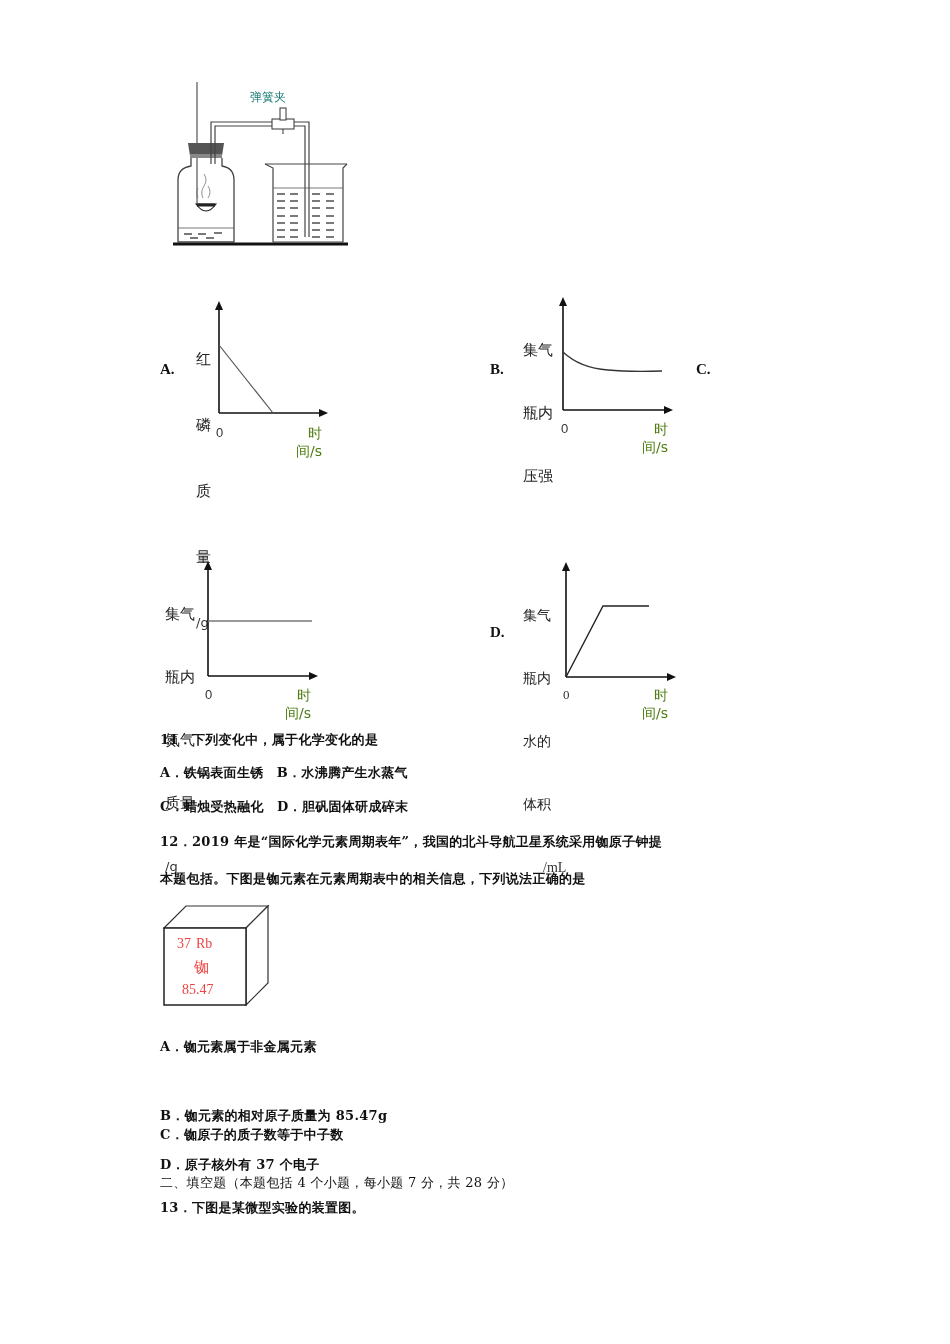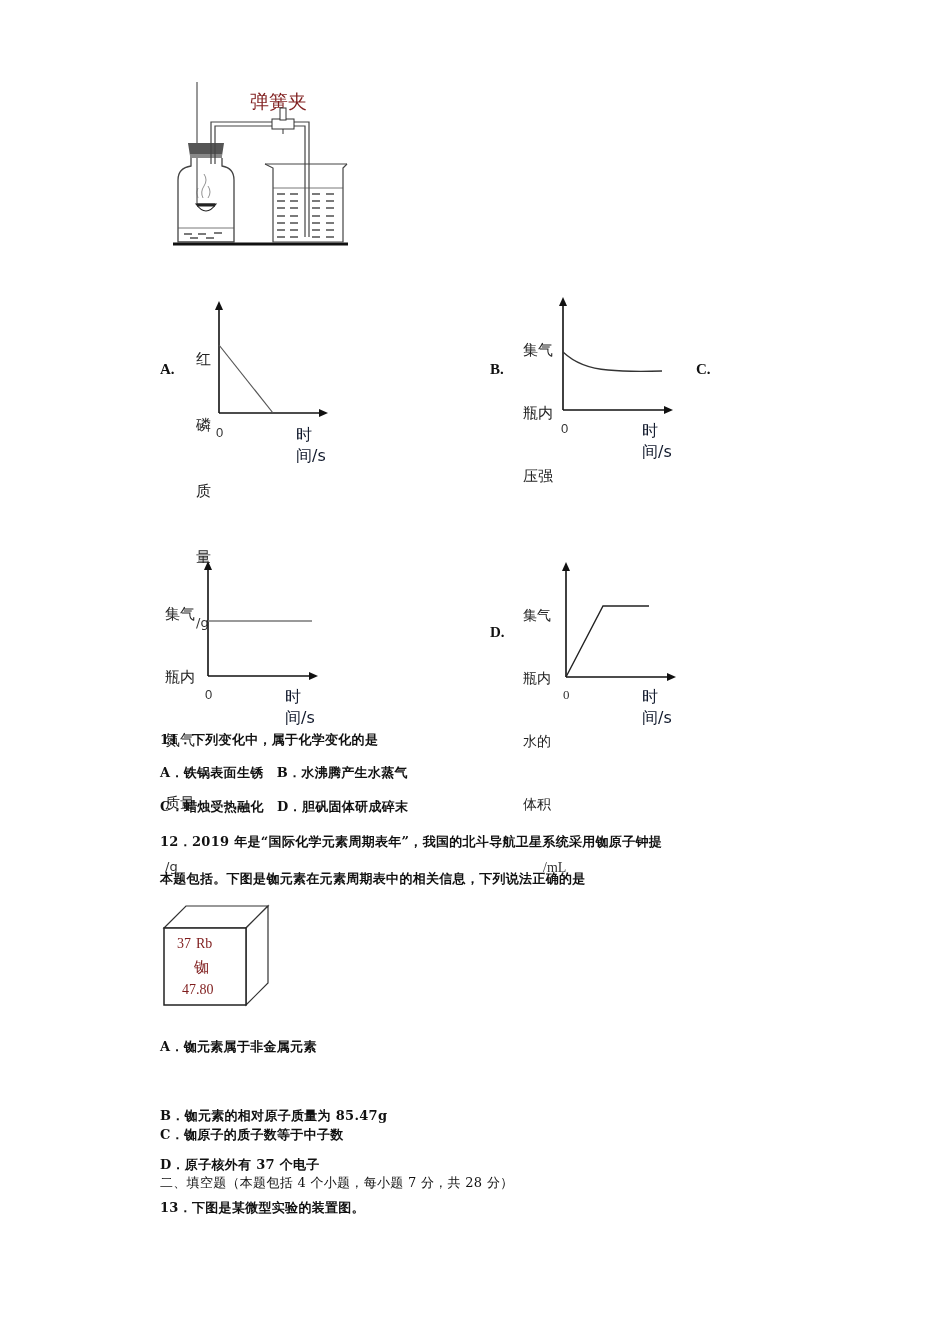--- a/index.html
+++ b/index.html
@@ -3,30 +3,30 @@
 <meta charset="utf-8">
 <style>
   html, body { margin: 0; padding: 0; background: #ffffff; }
   body { width: 950px; height: 1344px; position: relative; overflow: hidden;
          font-family: "DejaVu Serif", "Liberation Serif", serif; color: #111; }
   .abs { position: absolute; }
   .q-line { position: absolute; left: 160px; font-size: 13px; font-weight: bold; white-space: nowrap; letter-spacing: 0.3px; }
   .opt-label { position: absolute; font-size: 15px; font-weight: bold; font-family: "Liberation Serif", serif; }
   .ylab { position: absolute; font-family: "DejaVu Sans", sans-serif; font-size: 15px; line-height: 21px; color: #222; white-space: pre; }
   .unit { color: #333; }
-  .axis-text { position: absolute; font-family: "DejaVu Sans", sans-serif; font-size: 16px; color: #0f172a; }
+  .axis-text { position: absolute; font-family: "DejaVu Sans", sans-serif; font-size: 14px; color: #4d7c0f; text-align: right; }
   .zero { position: absolute; font-family: "Liberation Sans", sans-serif; font-size: 13px; color: #333; }
   svg { position: absolute; overflow: visible; }
-  .rb-box { position: absolute; font-family: "Liberation Serif", serif; font-size: 14px; color: #7f1d1d; }
+  .rb-box { position: absolute; font-family: "Liberation Serif", serif; font-size: 14px; color: #ef4444; }
 </style>
 </head>
 <body>
 
 <div class="abs" style="left:160px;top:80px;width:200px;height:170px;">
-  <span class="abs" style="left:90px;top:9px;font-family:'DejaVu Sans',sans-serif;font-size:19px;color:#7f1d1d;text-align:center;">弹簧夹</span>
+  <span class="abs" style="left:90px;top:9px;font-family:'DejaVu Sans',sans-serif;font-size:12px;color:#0f766e;text-align:center;">弹簧夹</span>
   <svg width="200" height="170" style="left:0;top:0;">
 
     <line x1="13" y1="164" x2="188" y2="164" stroke="#111" stroke-width="3"></line>
 
     <line x1="37" y1="2" x2="37" y2="125" stroke="#333" stroke-width="1"></line>
 
     <polygon points="28,63 64,63 62,76 30,76" fill="#555"></polygon>
     <rect x="30" y="74" width="32" height="4" fill="#888"></rect>
 
     <path d="M31,78 L31,86 Q18,88 18,100 L18,162 L74,162 L74,100 Q74,88 62,86 L62,78" fill="none" stroke="#444" stroke-width="1.3"></path>
@@ -177,21 +177,21 @@
 
 <div class="abs" style="left:160px;top:903px;width:112px;height:104px;">
   <svg width="112" height="104" style="left:0;top:0;">
     <polygon points="4,25 26,3 108,3 86,25" fill="#fff" stroke="#333" stroke-width="1.2"></polygon>
     <polygon points="86,25 108,3 108,80 86,102" fill="#fff" stroke="#333" stroke-width="1.2"></polygon>
     <rect x="4" y="25" width="82" height="77" fill="#fff" stroke="#222" stroke-width="1.5"></rect>
   </svg>
   <span class="rb-box" style="left:17px;top:33px;">37</span>
   <span class="rb-box" style="left:36px;top:33px;">Rb</span>
   <span class="rb-box" style="left:34px;top:55px;font-family:'DejaVu Sans',sans-serif;font-size:15px;">铷</span>
-  <span class="rb-box" style="left:22px;top:79px;">47.80</span>
+  <span class="rb-box" style="left:22px;top:79px;">85.47</span>
 </div>
 
 <div class="q-line" style="top:1038px;">A．铷元素属于非金属元素</div>
 <div class="q-line" style="top:1072px;margin-top:35px;">B．铷元素的相对原子质量为 85.47g</div>
 <div class="q-line" style="top:1106px;margin-top:20px;">C．铷原子的质子数等于中子数</div>
 <div class="q-line" style="top:1156px;">D．原子核外有 37 个电子</div>
 
 <div class="q-line" style="top:1174px;font-weight:normal;">二、填空题（本题包括 4 个小题，每小题 7 分，共 28 分）</div>
 <div class="q-line" style="top:1199px;">13．下图是某微型实验的装置图。</div>
 

